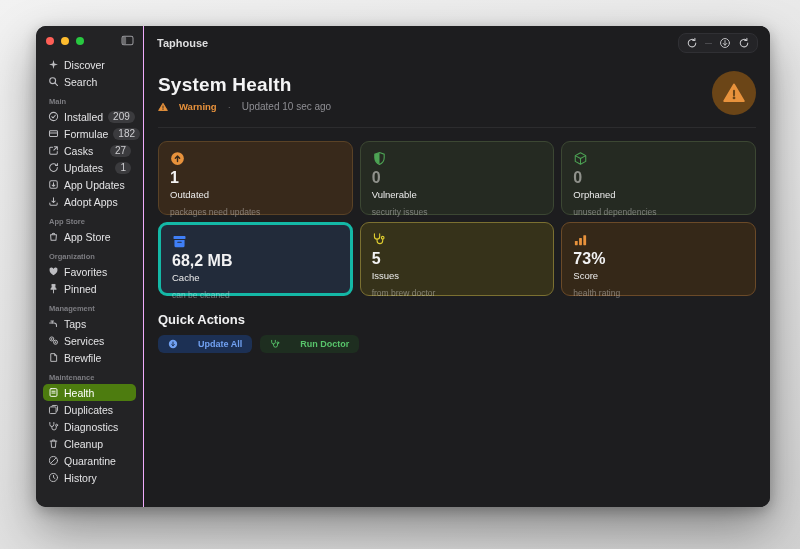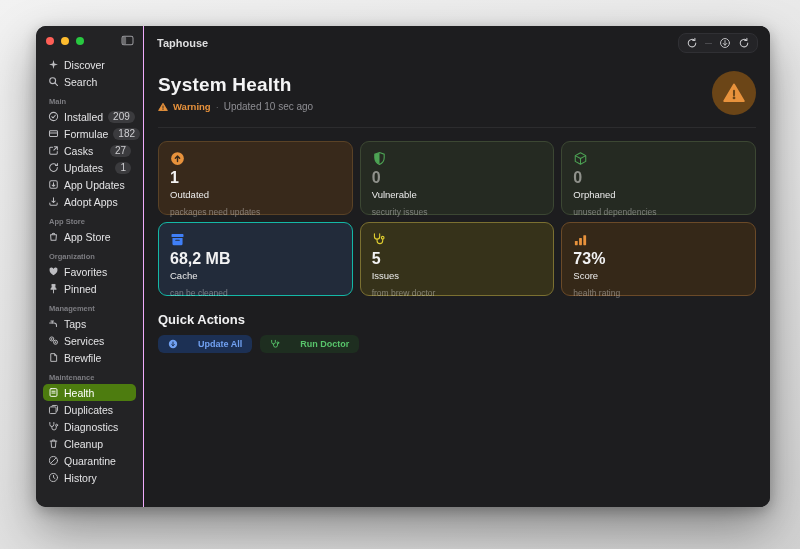--- a/index.html
+++ b/index.html
@@ -33,40 +33,40 @@
   .main{ flex:1; display:flex; flex-direction:column; background:#1d1d1f; }
   .titlebar{ display:flex; align-items:center; justify-content:space-between; padding:7px 12px 4px 13px; }
   .app-title{ font-size:11px; font-weight:700; color:#dededf; }
   .toolbar{ display:flex; align-items:center; gap:7px; background:#242427; border:1px solid #303034; border-radius:8px; padding:3px 7px; color:#c9c9cc; }
   .tbtn{ display:flex; cursor:default; }
   .tbtn svg{ width:12px; height:12px; }
   .tsep{ width:7px; height:1px; background:#4a4a4e; }
   .content{ padding:0 14px; flex:1; }
   .header-row{ display:flex; align-items:center; justify-content:space-between; margin-top:14px; }
   h1{ font-size:19px; font-weight:700; color:#f4f4f5; letter-spacing:.2px; }
-  .status-row{ display:flex; align-items:flex-end; gap:5px; margin-top:5px; }
+  .status-row{ display:flex; align-items:flex-end; gap:11px; margin-top:5px; }
   .warn-tri{ display:flex; } .warn-tri svg{ width:10px; height:10px; }
   .warn-text{ font-size:9.5px; font-weight:700; color:#e8923c; }
   .dot{ font-size:9px; color:#6f6f73; }
   .updated{ font-size:10px; color:#8e8e93; }
   .warn-circle{ width:44px; height:44px; border-radius:50%; background:#6b4517; display:flex; align-items:center; justify-content:center; }
   .warn-circle svg{ width:22px; height:22px; }
   .divider{ height:1px; background:#2c2c2e; margin-top:12px; }
   
   .cards{ display:grid; grid-template-columns:repeat(3,1fr); gap:7px; margin-top:13px; }
   .card{ border-radius:9px; padding:9px 11px; height:74px; display:flex; flex-direction:column; }
   .card .cic{ height:15px; display:flex; align-items:center; }
   .card .cic svg{ width:15px; height:15px; }
   .card .val{ font-size:16px; font-weight:700; color:#f2f2f3; margin-top:3px; line-height:17px; }
   .card .val.dim{ color:#8f918b; }
   .card .lab{ font-size:9.5px; color:#ececec; margin-top:3px; }
   .card .sub{ font-size:8.5px; color:rgba(255,255,255,.38); margin-top:7px; }
   .card.tone-orange{ background:#38291b; border:1px solid #5a4226; }
   .card.tone-green{ background:#252a22; border:1px solid #3c4733; }
-  .card.tone-blue{ background:#222b3a; border:1px solid #14b8a6; }
+  .card.tone-blue{ background:#222b3a; border:3px solid #14b8a6; }
   .card.tone-yellow{ background:#36321a; border:1px solid #7b7031; }
   .card.tone-score{ background:#352818; border:1px solid #6b4a28; }
   
   .qa{ margin-top:16px; }
   .qa h2{ font-size:13px; font-weight:700; color:#f0f0f1; }
   .qa-row{ display:flex; gap:8px; margin-top:8px; }
   .qa-btn{ display:inline-flex; align-items:center; gap:20px; border:none; border-radius:6px; font-family:inherit; font-size:9px; font-weight:700; padding:4px 10px; cursor:default; }
   .qa-btn svg{ width:10px; height:10px; }
   .qa-btn.blue{ background:#1c3054; color:#71a1f2; }
   .qa-btn.green{ background:#1e2e20; color:#58c46b; }

